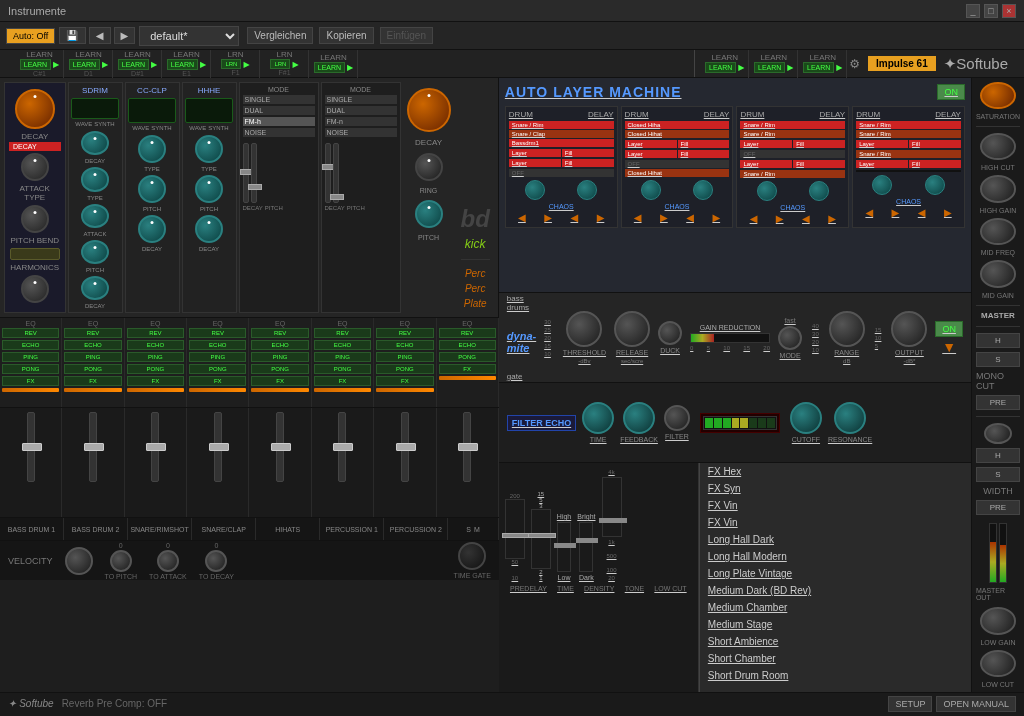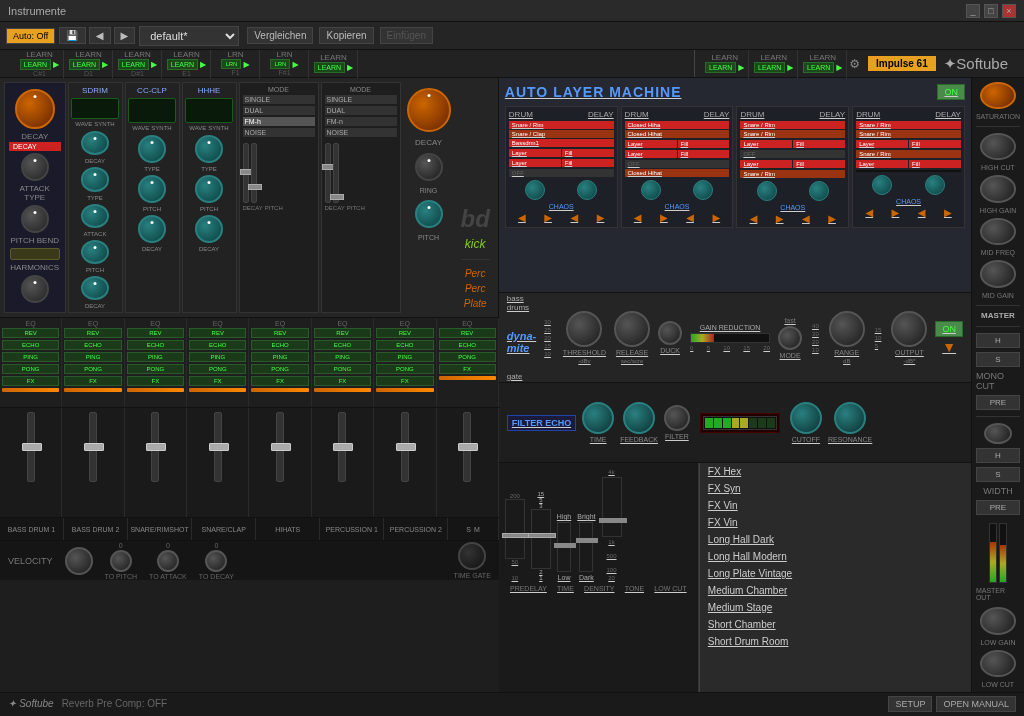--- a/index.html
+++ b/index.html
@@ -1417,22 +1417,24 @@
       </div>
 
       <div class="preset-dropdown" style="position:relative;right:auto;top:auto;flex:1;background:#2a2a2a;border:none;border-left:1px solid #444;">
         <div class="preset-item">FX Hex</div>
         <div class="preset-item">FX Syn</div>
         <div class="preset-item">FX Vin</div>
         <div class="preset-item">FX Vin</div>
         <div class="preset-item">Long Hall Dark</div>
         <div class="preset-item">Long Hall Modern</div>
         <div class="preset-item">Long Plate Vintage</div>
+        <div class="preset-item">Medium Dark (BD Rev)</div>
         <div class="preset-item">Medium Chamber</div>
         <div class="preset-item">Medium Stage</div>
+        <div class="preset-item">Short Ambience</div>
         <div class="preset-item">Short Chamber</div>
         <div class="preset-item">Short Drum Room</div>
       </div>
     </div>
 
   </div>
 
   <div class="right-sidebar">
     <div class="sidebar-knob orange"></div>
     <div class="sidebar-label">SATURATION</div>

